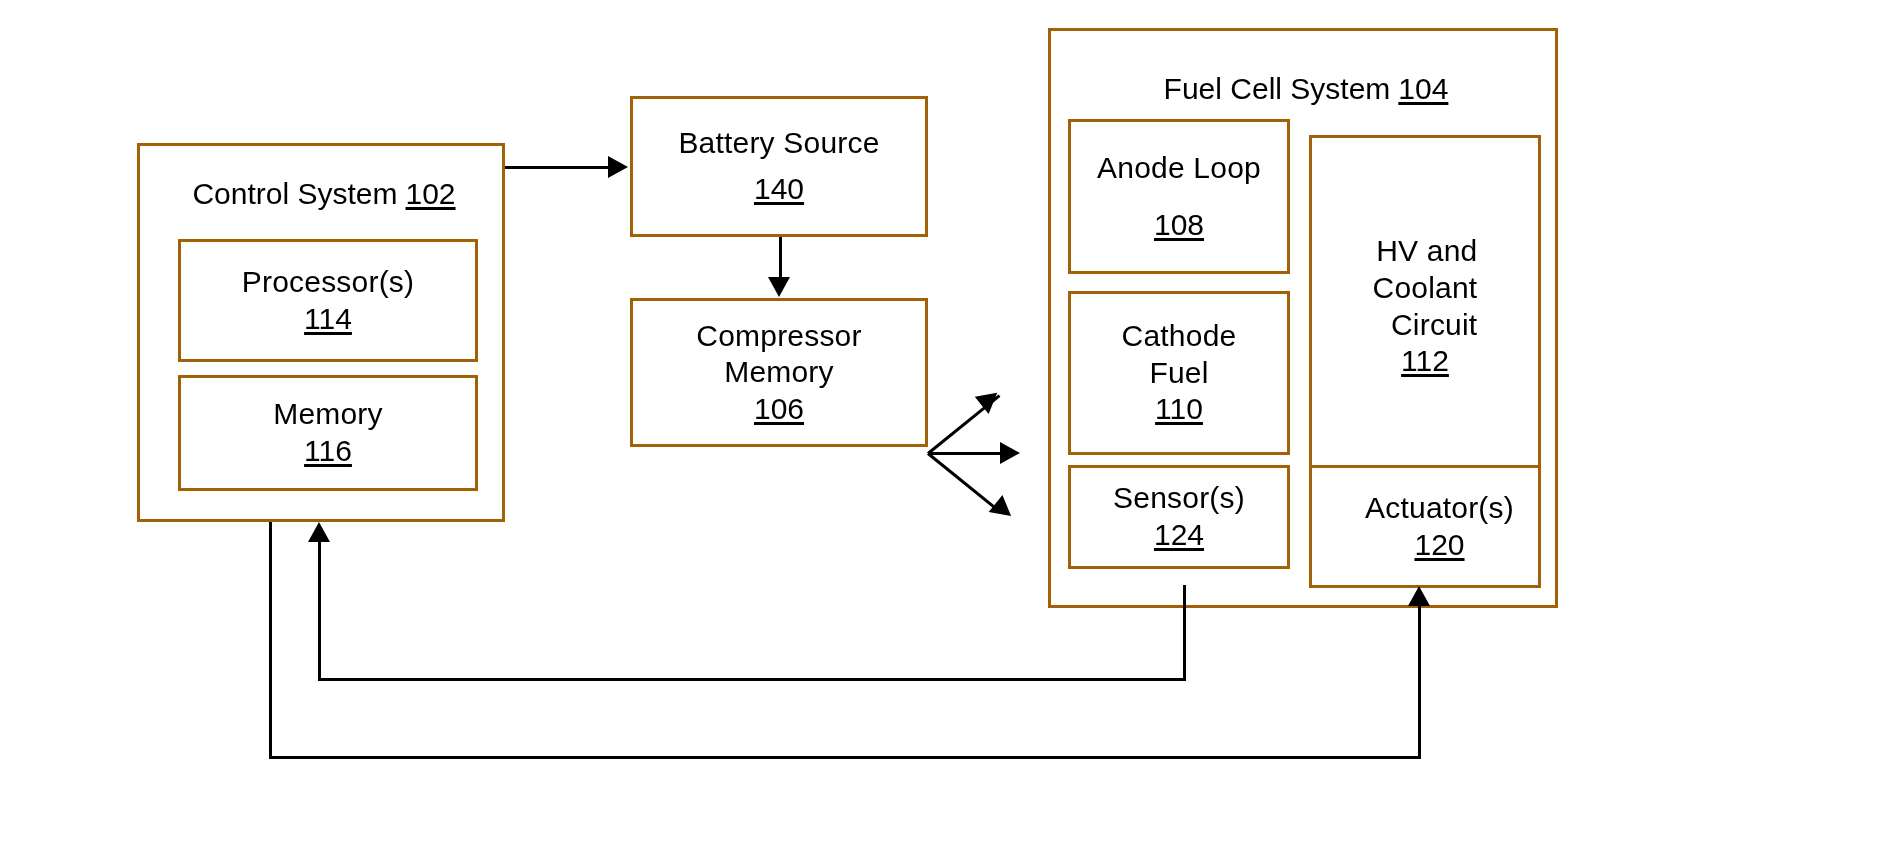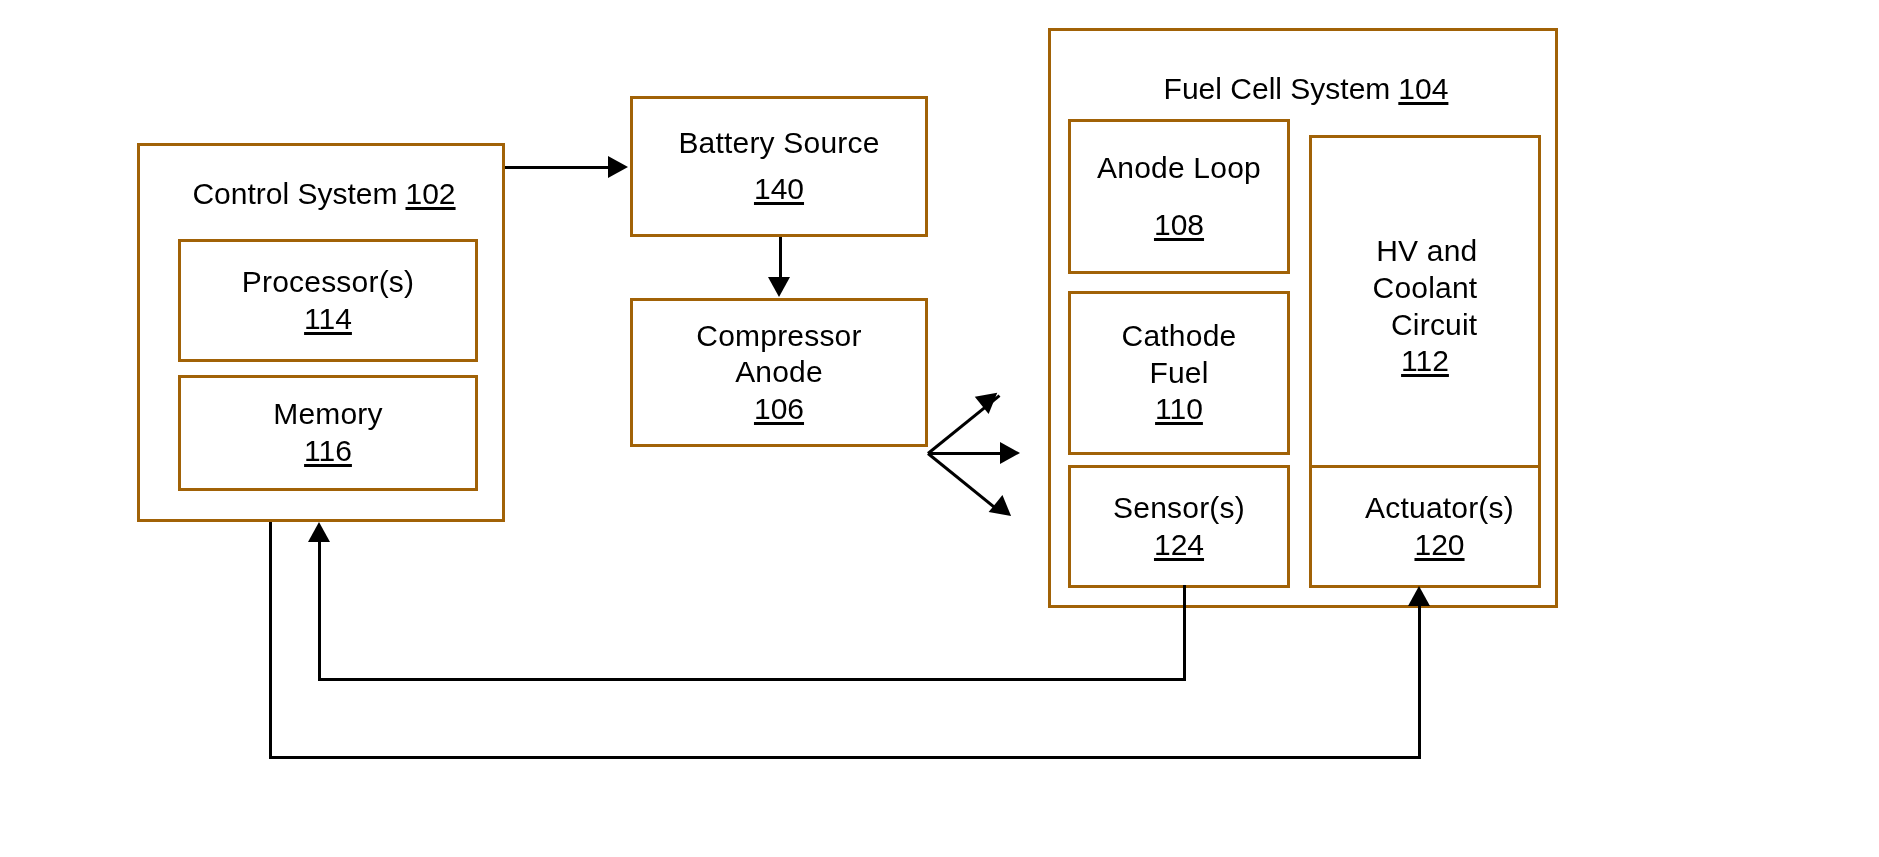--- a/index.html
+++ b/index.html
@@ -119,21 +119,21 @@
     </div>
   </div>
 
   <div class="box" style="left:630px; top:96px; width:298px; height:141px;gap:9px;">
     <div class="label">Battery Source</div>
     <div class="ref">140</div>
   </div>
 
   <div class="box" style="left:630px; top:298px; width:298px; height:149px;">
     <div class="label">Compressor
-Anode</div>
+Memory</div>
     <div class="ref">106</div>
   </div>
 
   <div class="box" style="left:1048px; top:28px; width:510px; height:580px; justify-content:flex-start; padding-top:30px;">
     <div class="titleline" style="left:0; top:40px; width:510px;">
       <span>Fuel Cell System</span><span class="ref">104</span>
     </div>
 
     <div class="box" style="left:17px; top:88px; width:222px; height:155px;gap:20px;">
       <div class="label">Anode Loop</div>
@@ -146,21 +146,21 @@
       <div class="ref">110</div>
     </div>
 
     <div class="box" style="left:258px; top:104px; width:232px; height:343px;text-align:right;">
       <div class="label">HV and
 Coolant
 Circuit</div>
       <div class="ref">112</div>
     </div>
 
-    <div class="box" style="left:17px; top:434px; width:222px; height:123px;">
+    <div class="box" style="left:17px; top:434px; width:222px; height:104px;">
       <div class="label">Sensor(s)</div>
       <div class="ref">124</div>
     </div>
 
     <div class="box" style="left:258px; top:434px; width:232px; height:123px;padding-left:29px;">
       <div class="label">Actuator(s)</div>
       <div class="ref">120</div>
     </div>
   </div>
 

